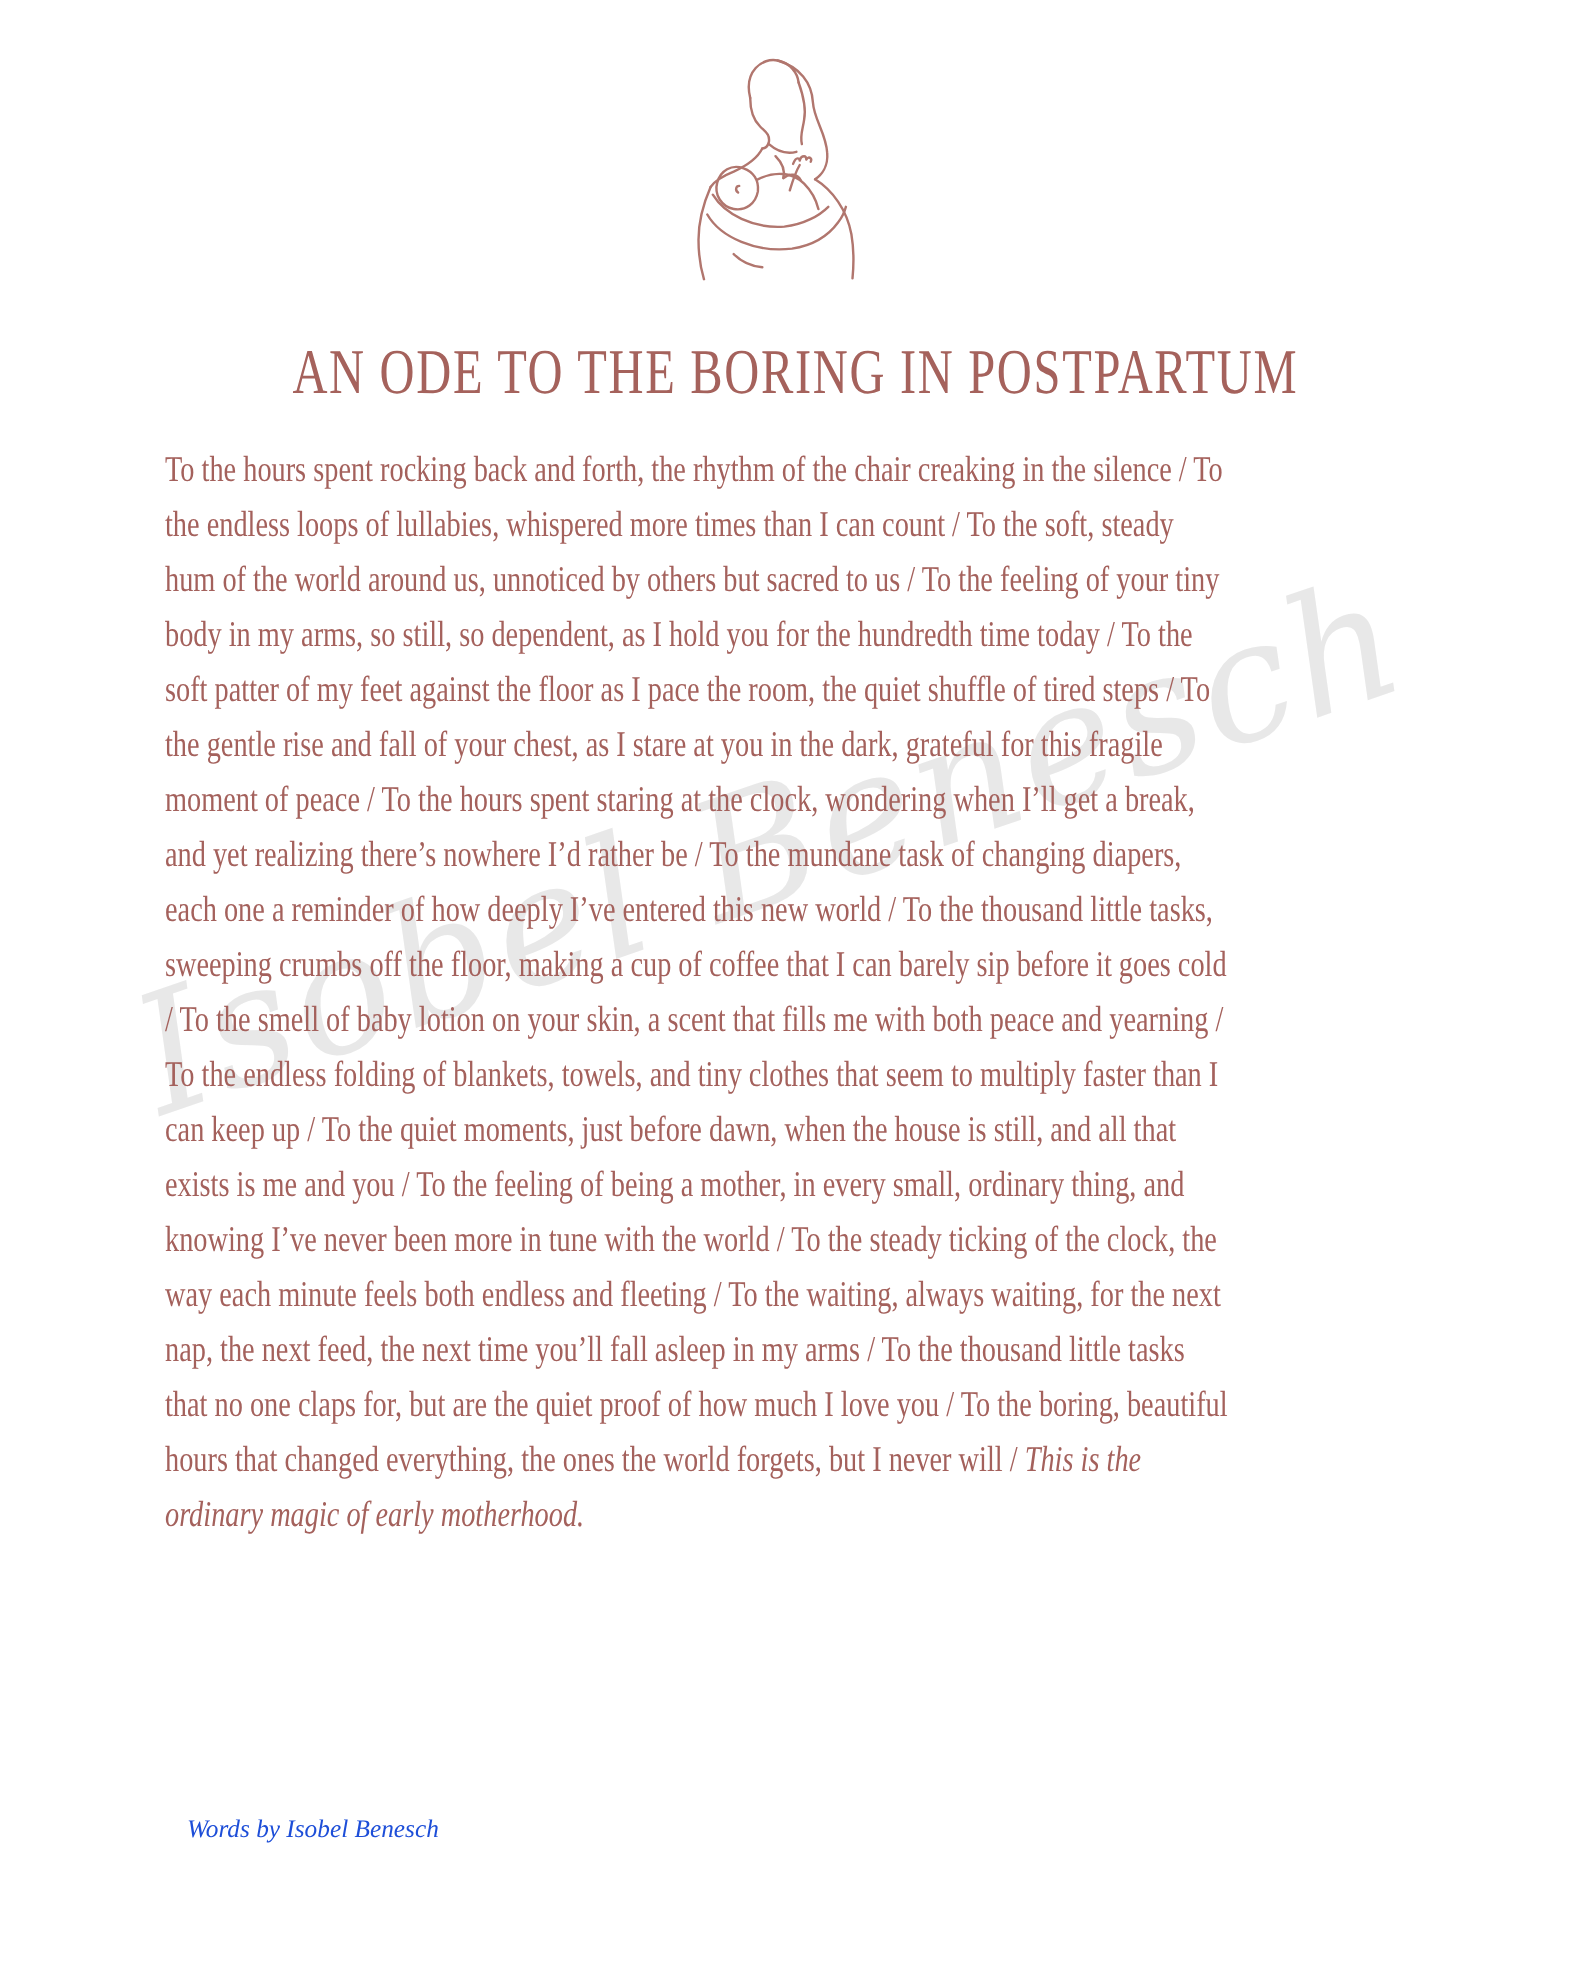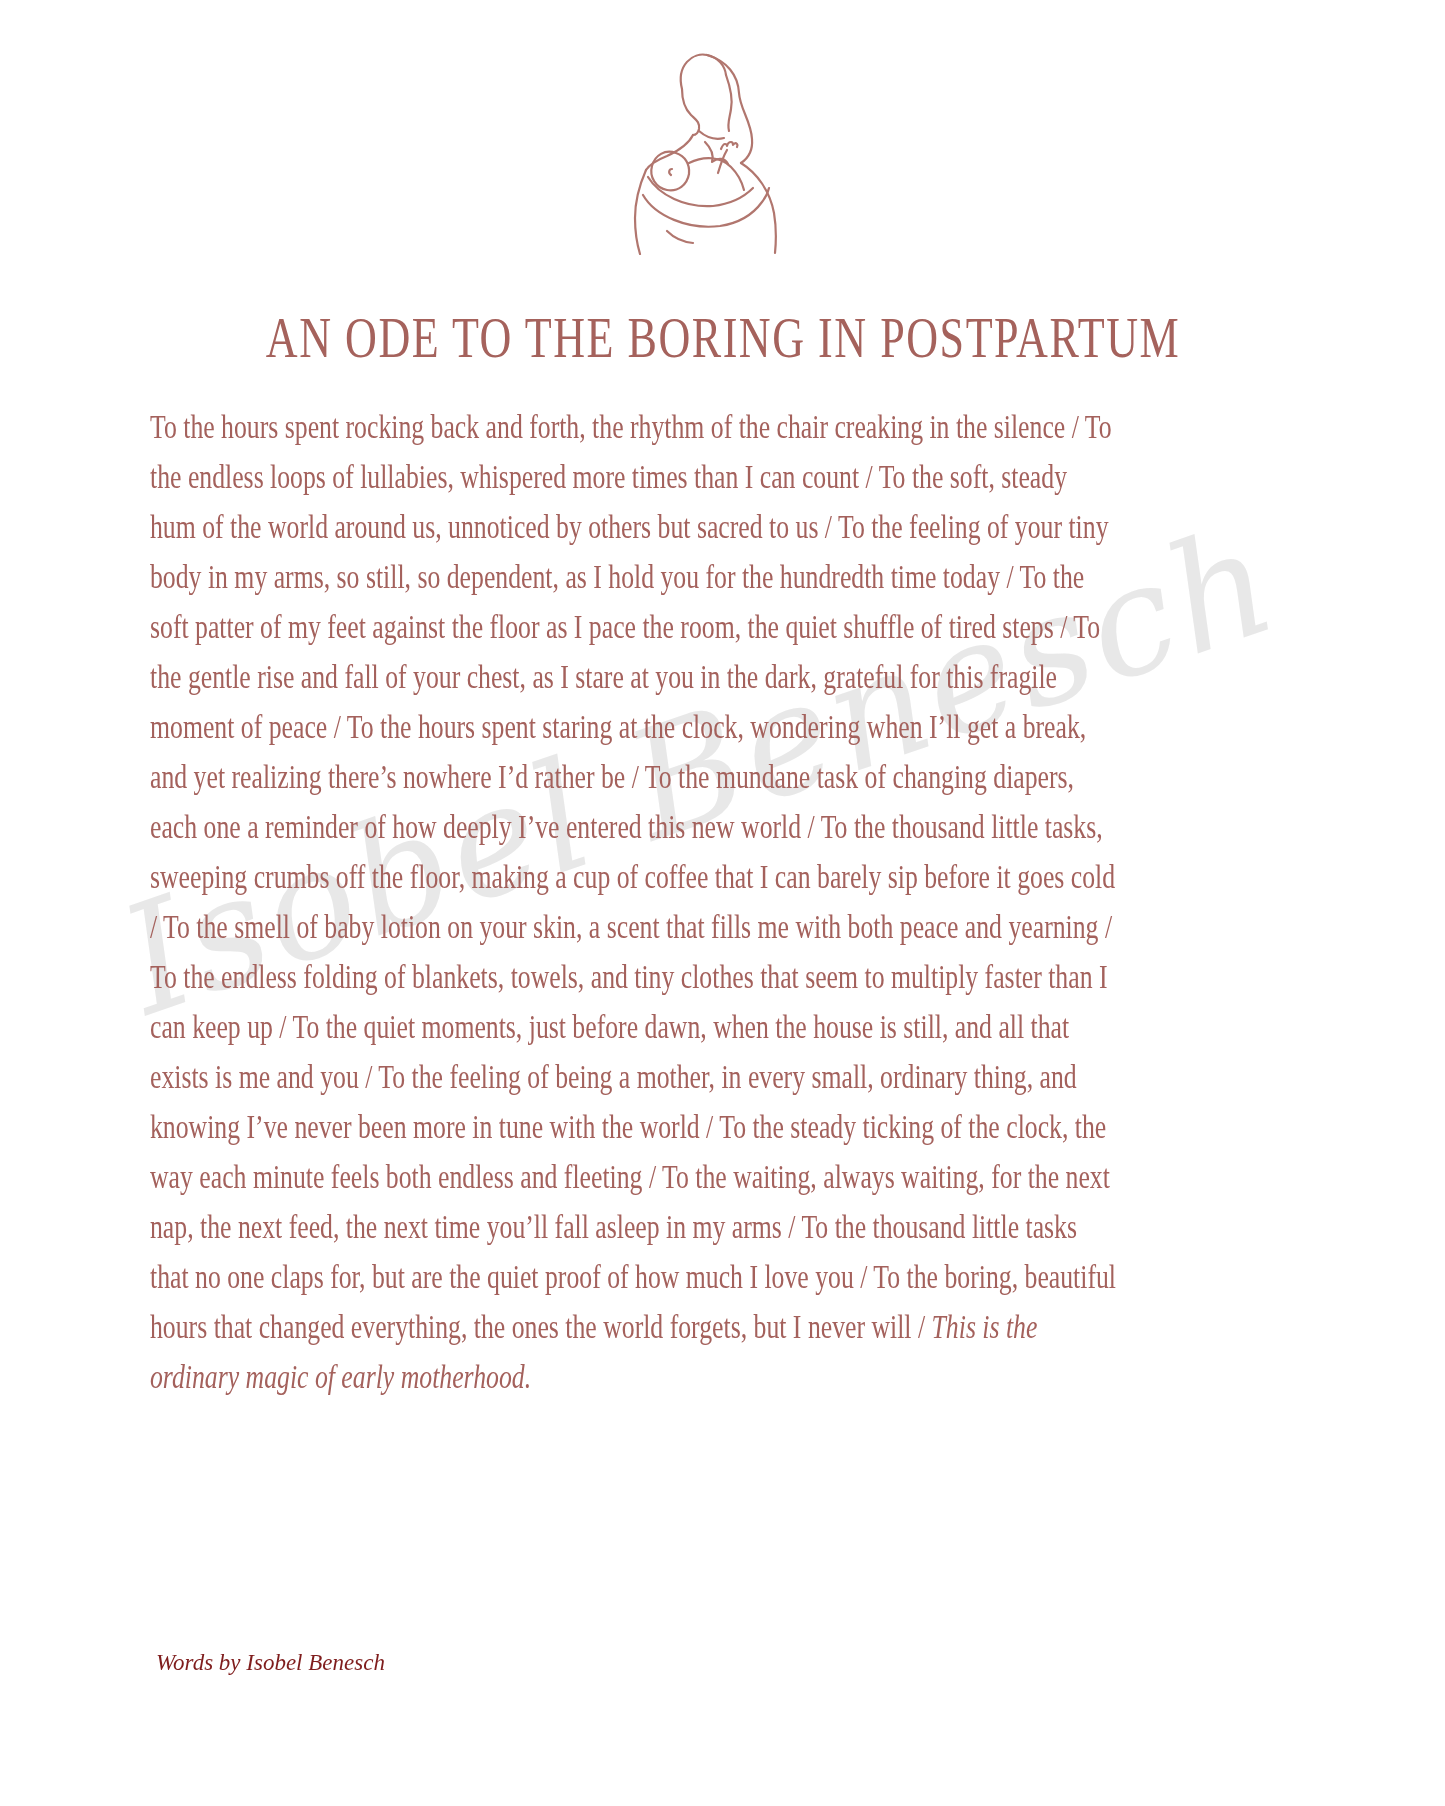--- a/index.html
+++ b/index.html
@@ -72,25 +72,25 @@
     font-size: 33px;
     line-height: 50px;
     color: #a4615c;
     text-align: left;
     margin: 0;
   }
   .poem .tail-italic { font-style: italic; }
 
   .credit {
     position: absolute;
-    left: 156px;
+    left: 170px;
     top: 1650px;
     font-style: italic;
     font-size: 23px;
-    color: #7f1d1d;
+    color: #1d4ed8;
     margin: 0;
   }
 </style>
 </head>
 <body>
 
 <div class="watermark">Isobel Benesch</div>
 
 <div class="content">
 

